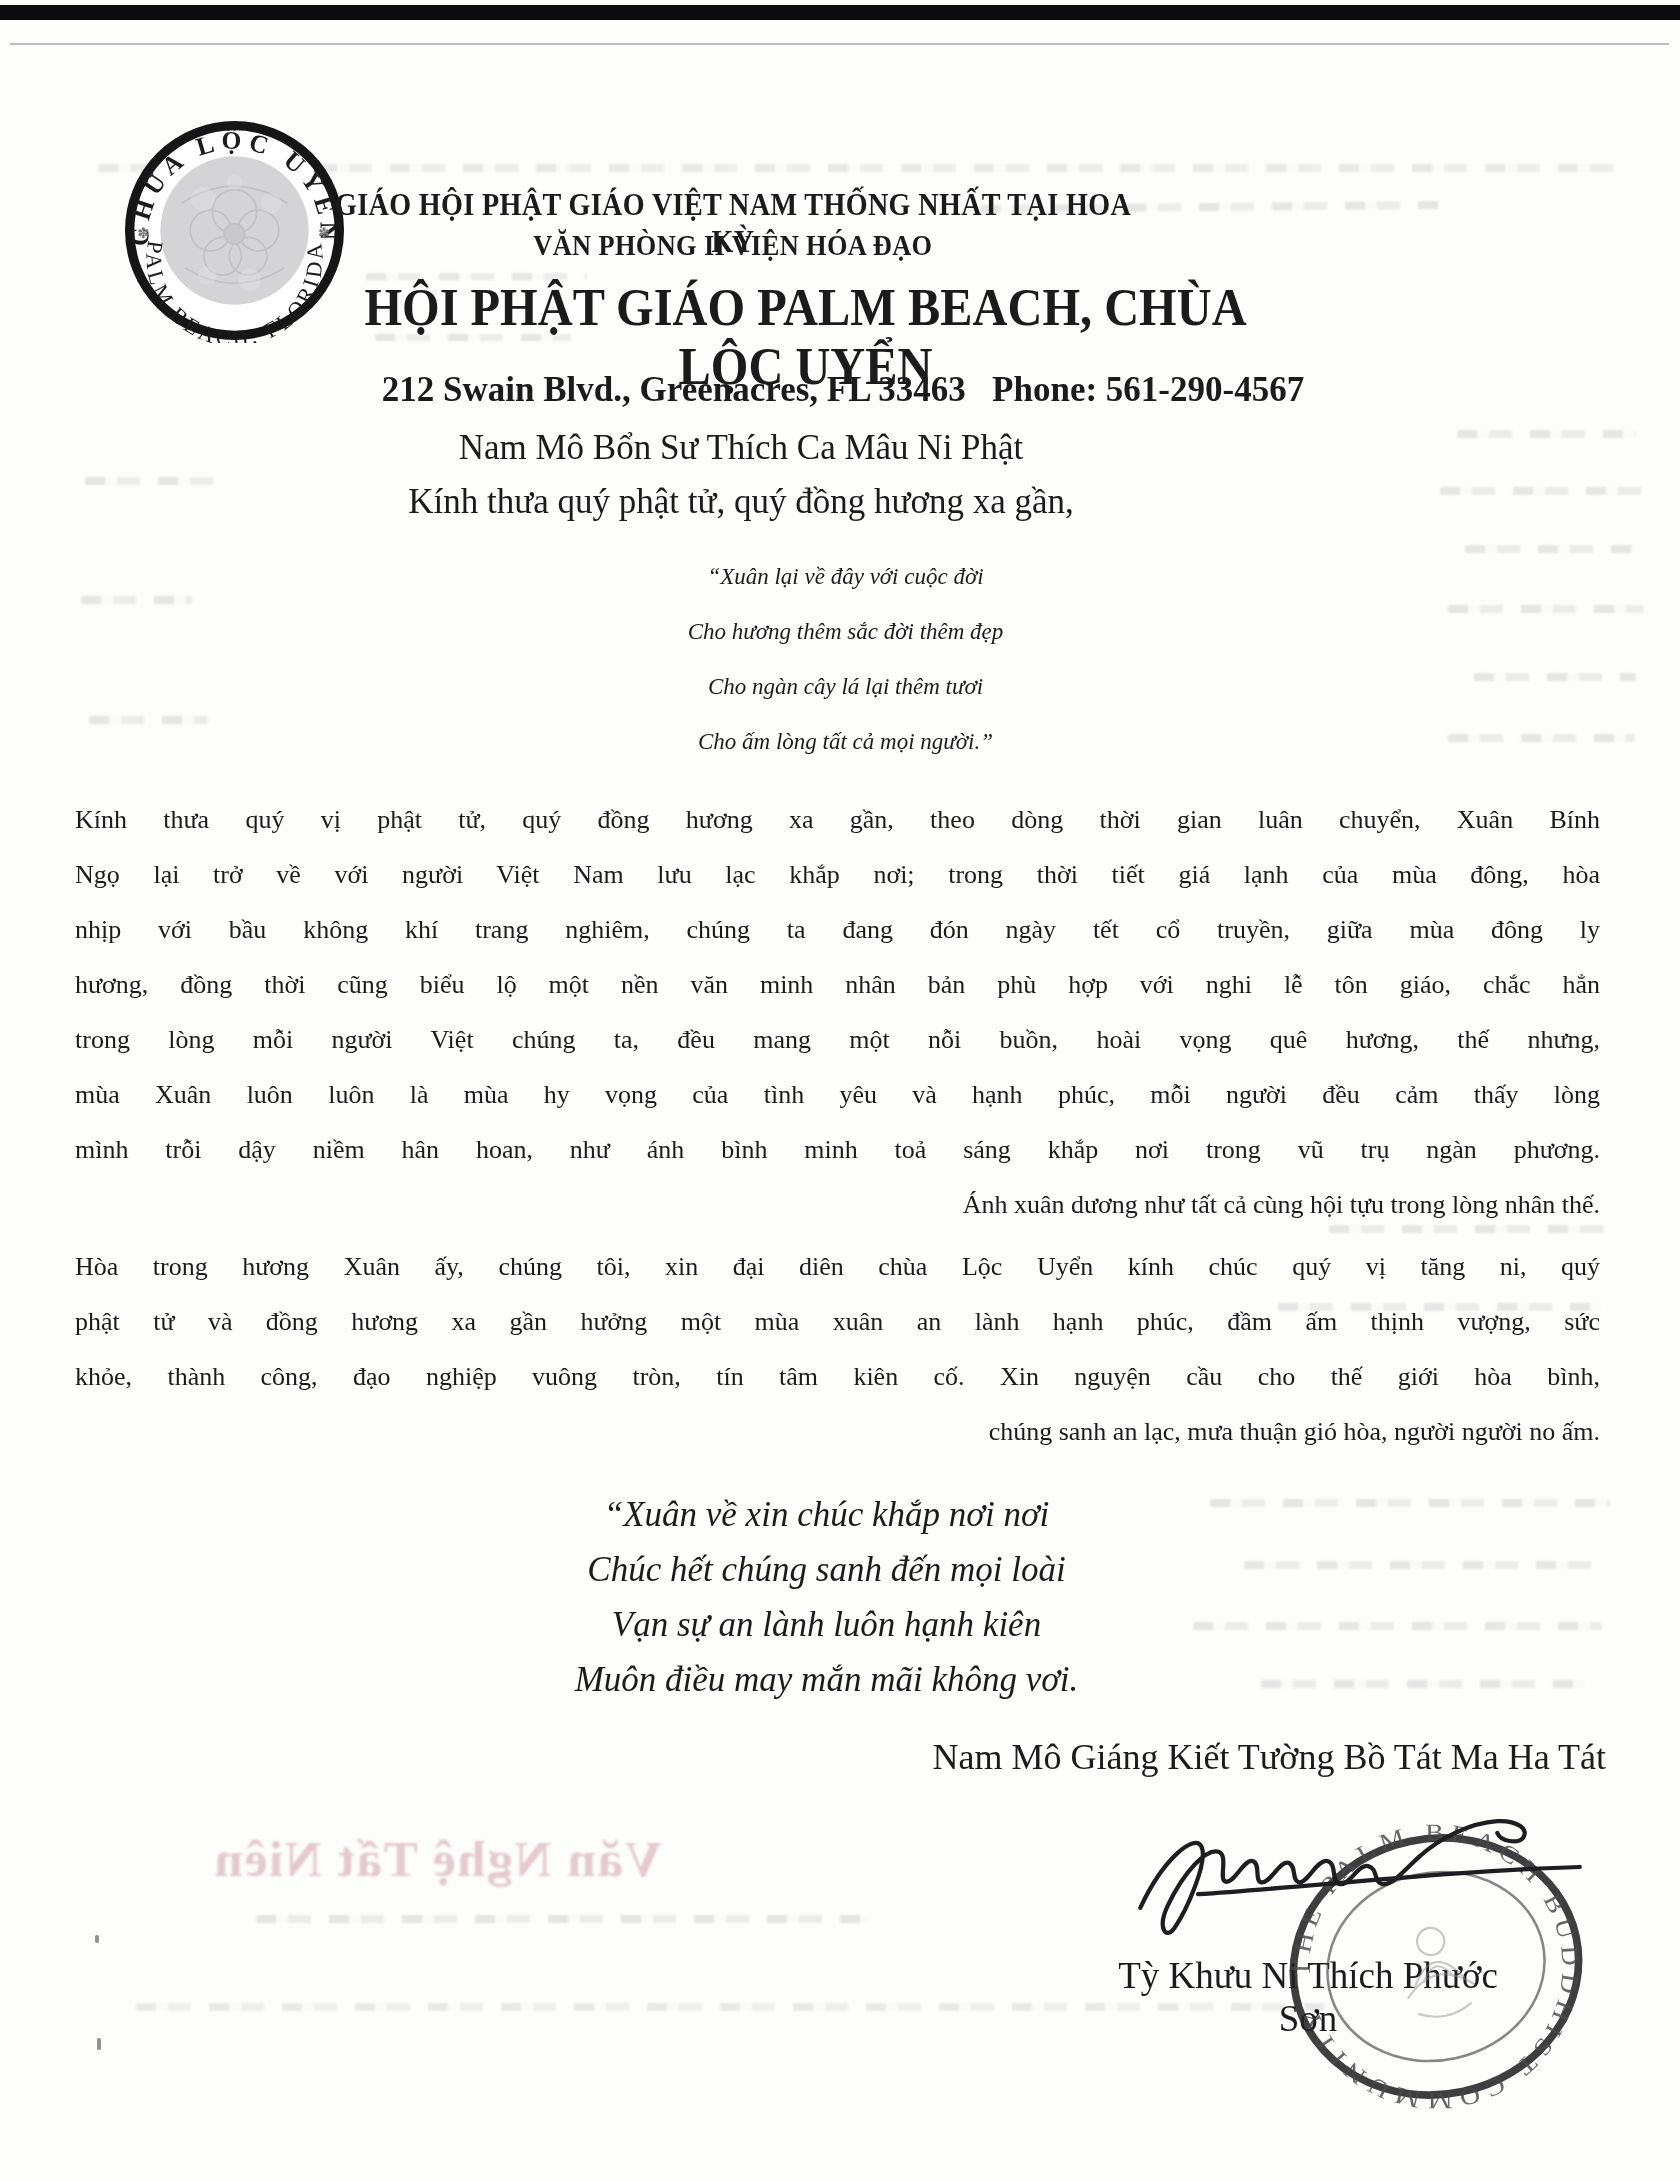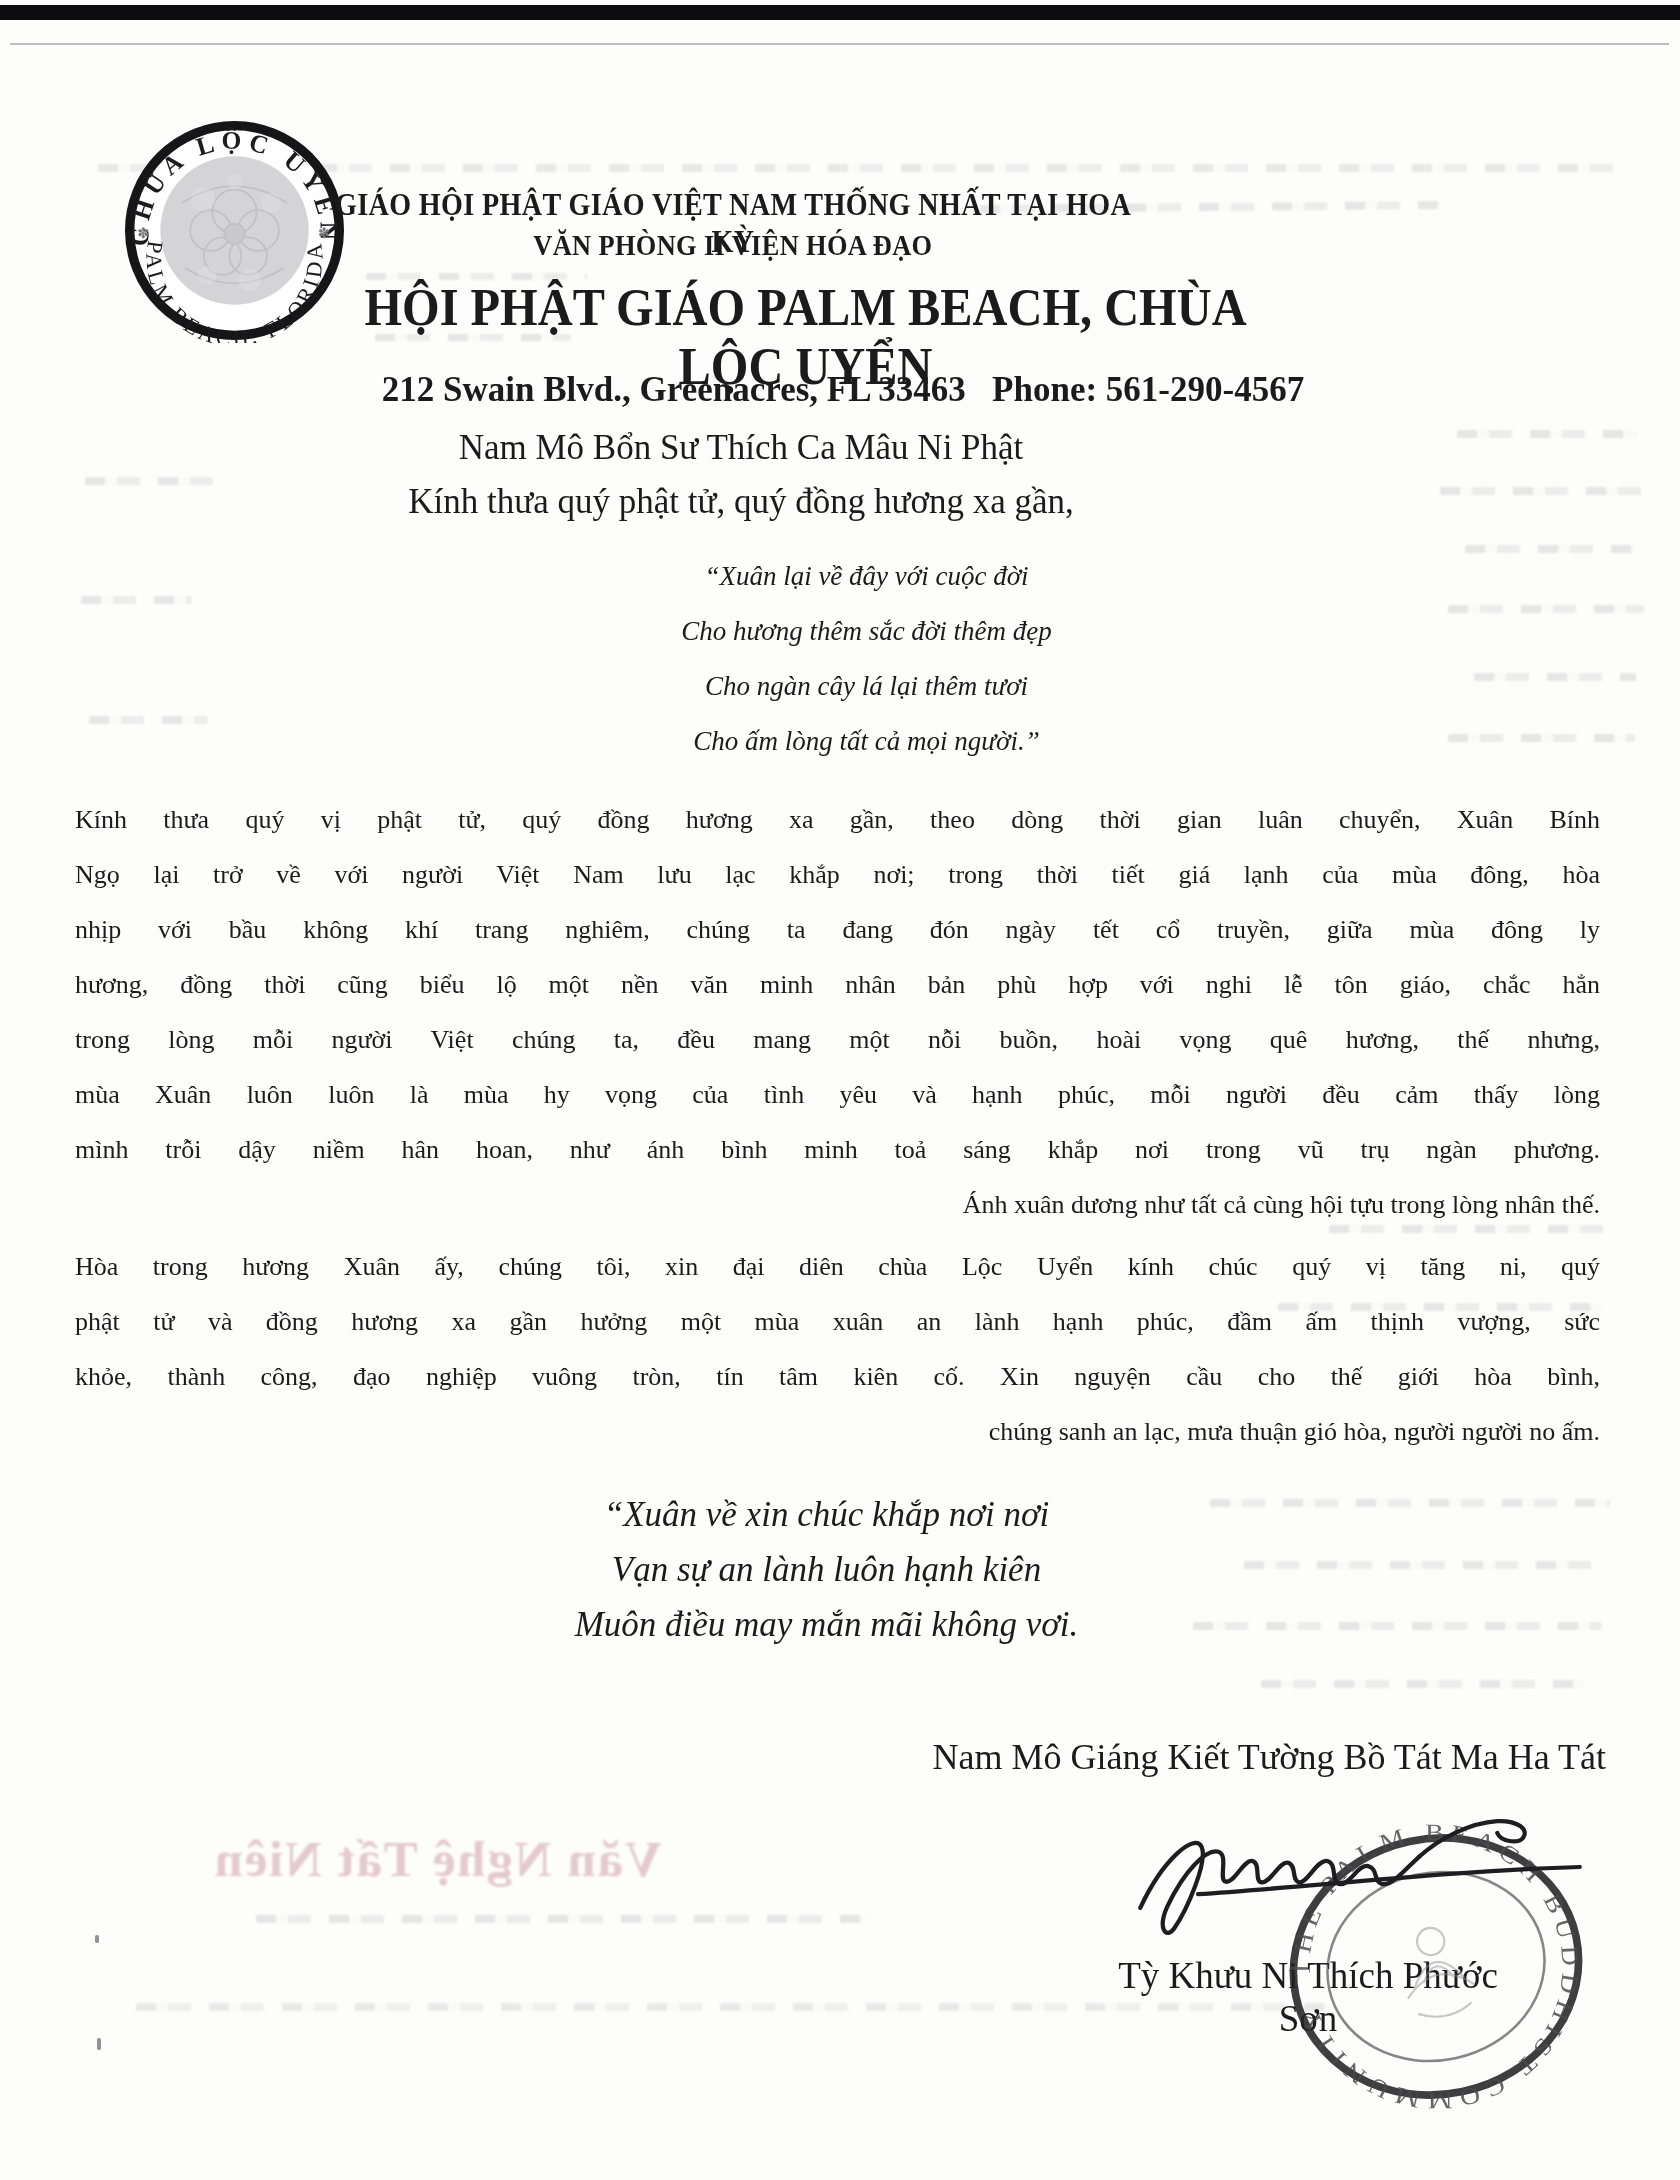--- a/index.html
+++ b/index.html
@@ -15,21 +15,21 @@
   .italic{font-style:italic;}
   .cond{transform:scaleX(0.88);transform-origin:50% 50%;}
   .cond2{transform:scaleX(0.93);transform-origin:50% 50%;}
   
   .org1{left:256px;top:186px;width:954px;font-size:32px;letter-spacing:0.4px;}
   .org2{left:256px;top:228px;width:954px;font-size:30px;letter-spacing:0.4px;}
   .temple{left:273px;top:278px;width:1065px;font-size:52px;letter-spacing:0;}
   .address{left:366px;top:370px;width:954px;font-size:35px;}
   
   .greeting{left:315px;top:421px;width:852px;font-size:35px;line-height:54px;}
-  .poem1{left:483px;top:549px;width:767px;font-size:27px;line-height:55px;text-align:center;}
+  .poem1{left:462px;top:549px;width:767px;font-size:23px;line-height:55px;text-align:center;}
   .poem2{left:443px;top:1487px;width:767px;font-size:35px;line-height:55px;}
   
   .para{left:75px;width:1525px;font-size:26px;line-height:55px;}
   .para1{top:792px;}
   .para2{top:1239px;}
   .jline{text-align:justify;text-align-last:justify;height:55px;overflow:visible;}
   .jlast{text-align:right;height:55px;}
   
   .closing{left:882px;top:1736px;width:724px;font-size:36px;text-align:right;}
   .sig-name{left:1095px;top:1954px;width:426px;font-size:37px;text-align:center;}
@@ -156,20 +156,21 @@
 
 <div class="abs para para2">
   <div class="jline">Hòa trong hương Xuân ấy, chúng tôi, xin đại diên chùa Lộc Uyển  kính chúc quý vị tăng ni, quý</div>
   <div class="jline">phật tử và đồng hương xa gần hưởng một mùa xuân an lành hạnh phúc, đầm ấm thịnh vượng, sức</div>
   <div class="jline">khỏe, thành công, đạo nghiệp vuông tròn, tín tâm kiên cố. Xin nguyện cầu cho thế giới hòa bình,</div>
   <div class="jlast">chúng sanh an lạc, mưa thuận gió hòa, người người no ấm.</div>
 </div>
 
 <div class="abs center italic poem2">
   <div>“Xuân về xin chúc khắp nơi nơi</div>
+  <div>Chúc hết chúng sanh đến mọi loài</div>
   <div>Vạn sự an lành luôn hạnh kiên</div>
   <div>Muôn điều may mắn mãi không vơi.</div>
 </div>
 
 <div class="abs closing">Nam Mô Giáng Kiết Tường Bồ Tát Ma Ha Tát</div>
 
 <div class="abs sig-name">Tỳ Khưu Ni Thích Phước Sơn</div>
 
 <div class="abs" style="left:1274px;top:1813px;width:324px;height:307px;">
   <svg width="324" height="307" viewBox="0 0 380 360">

